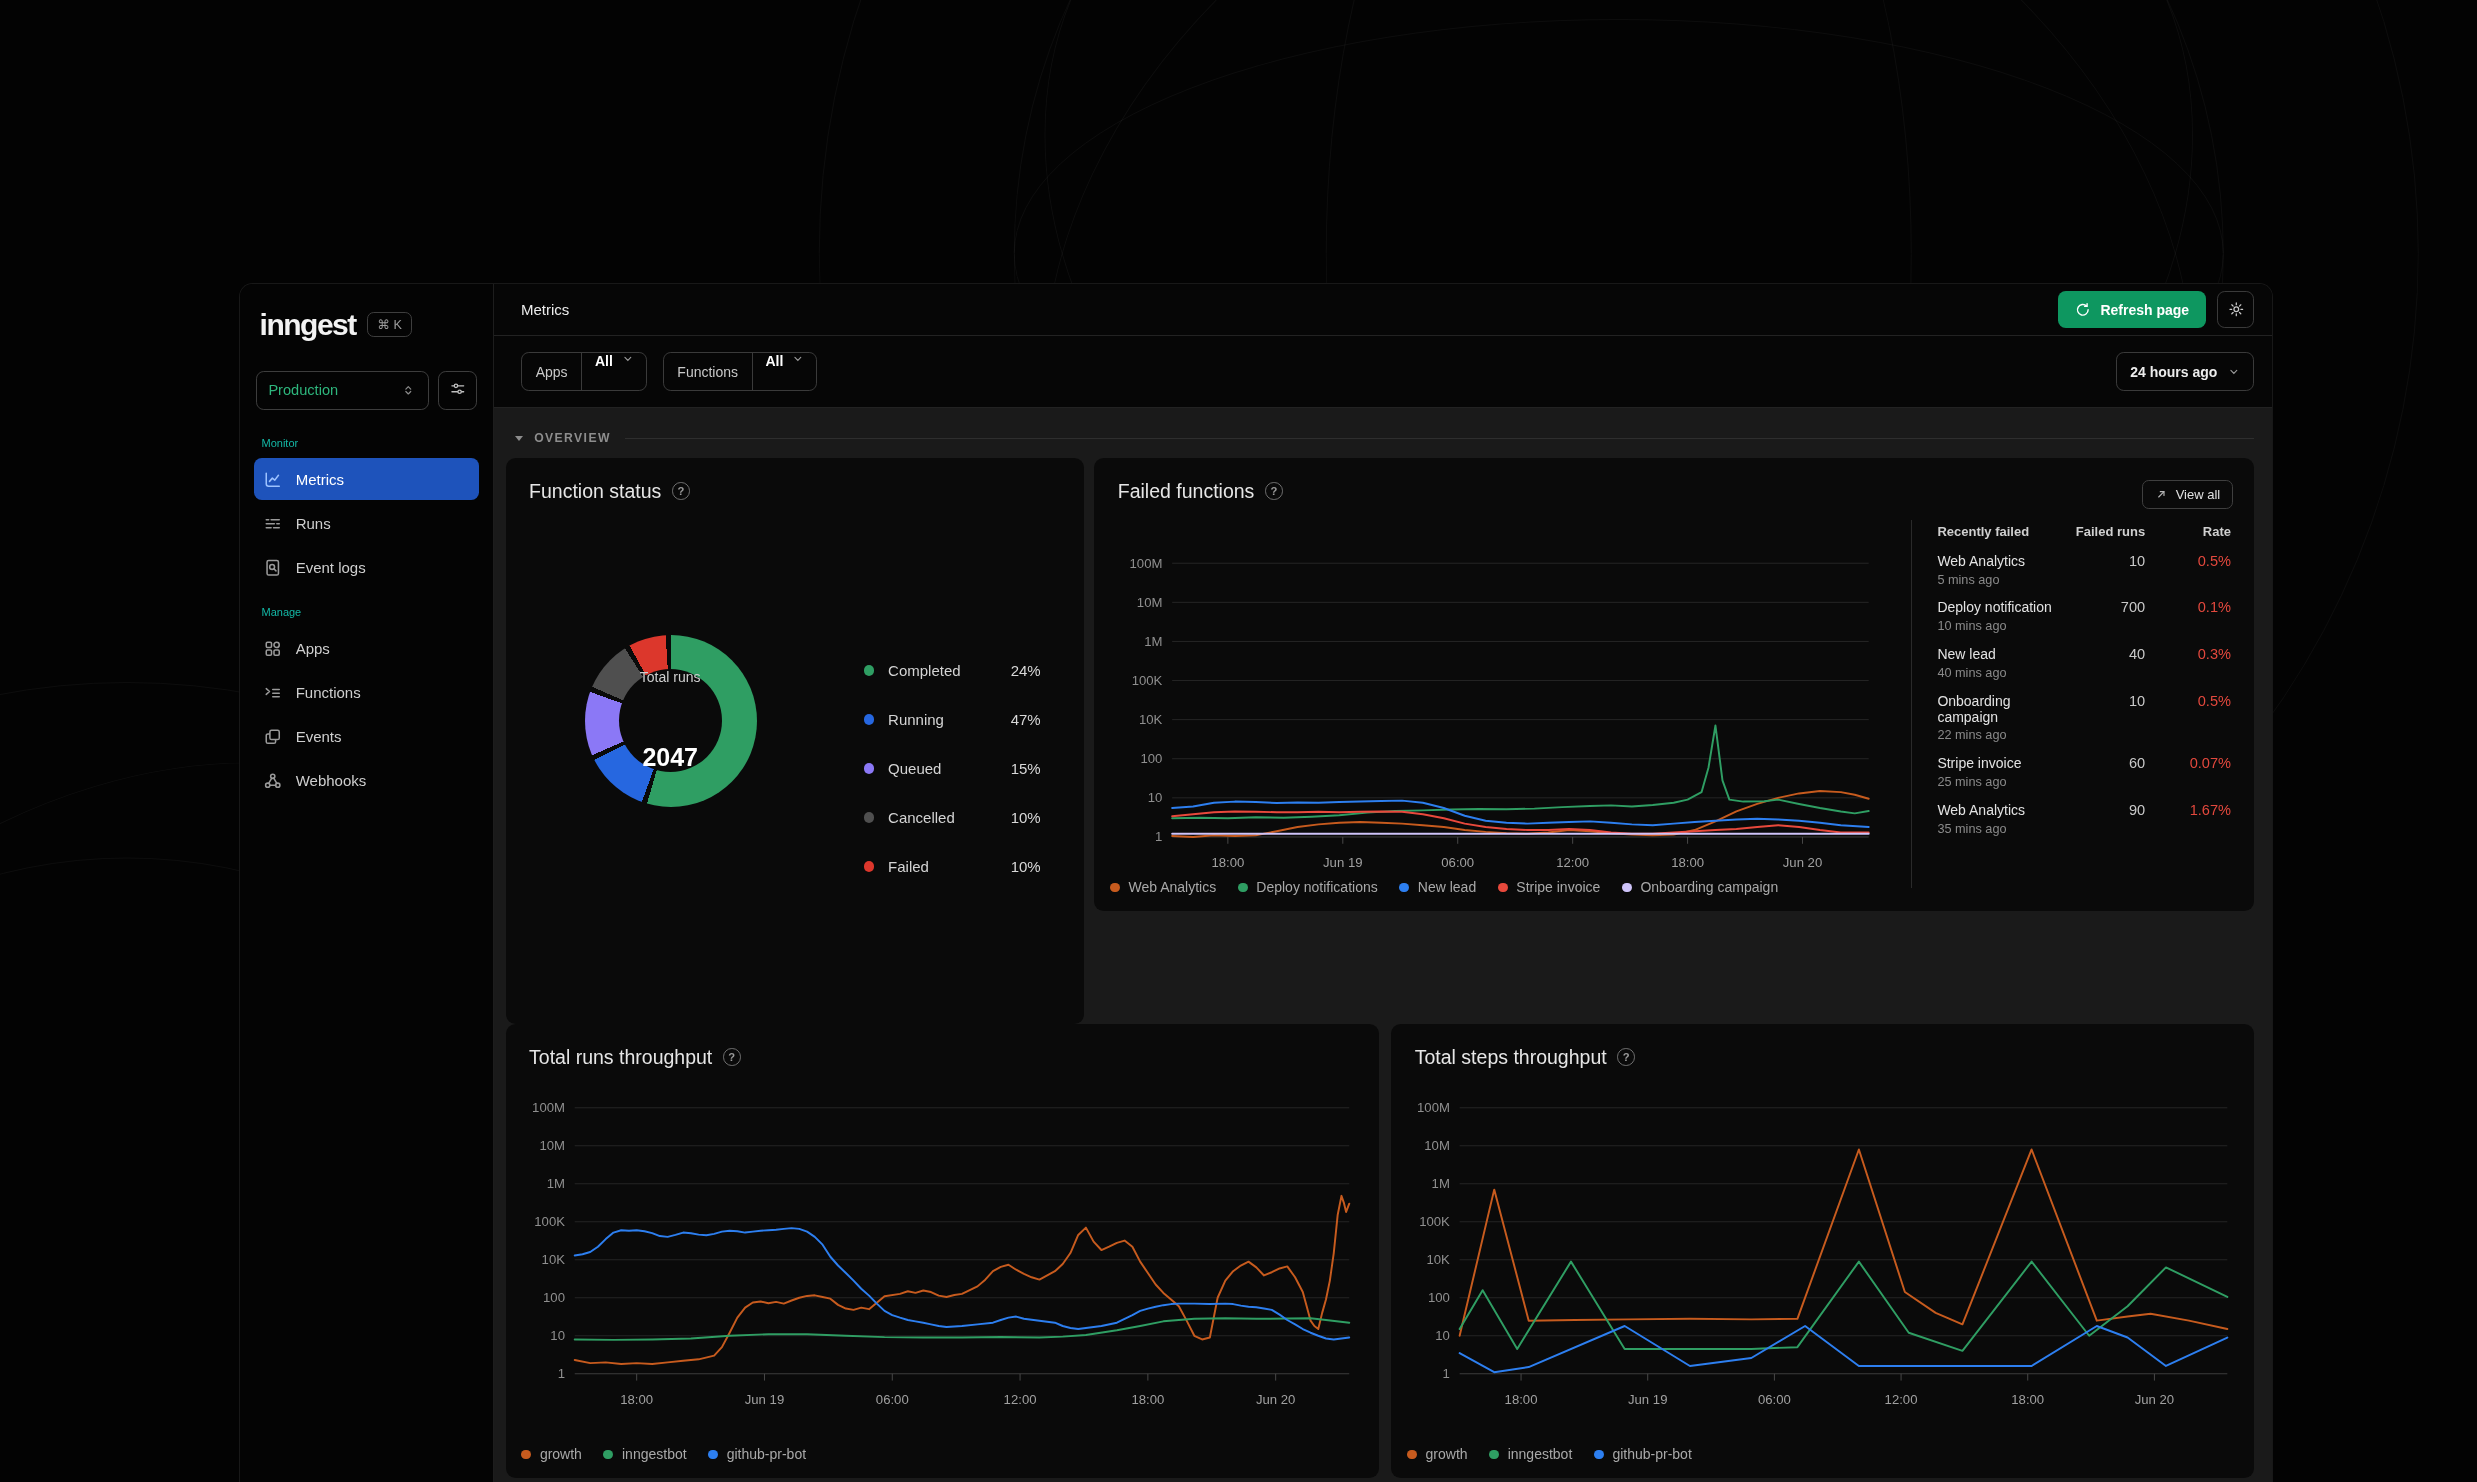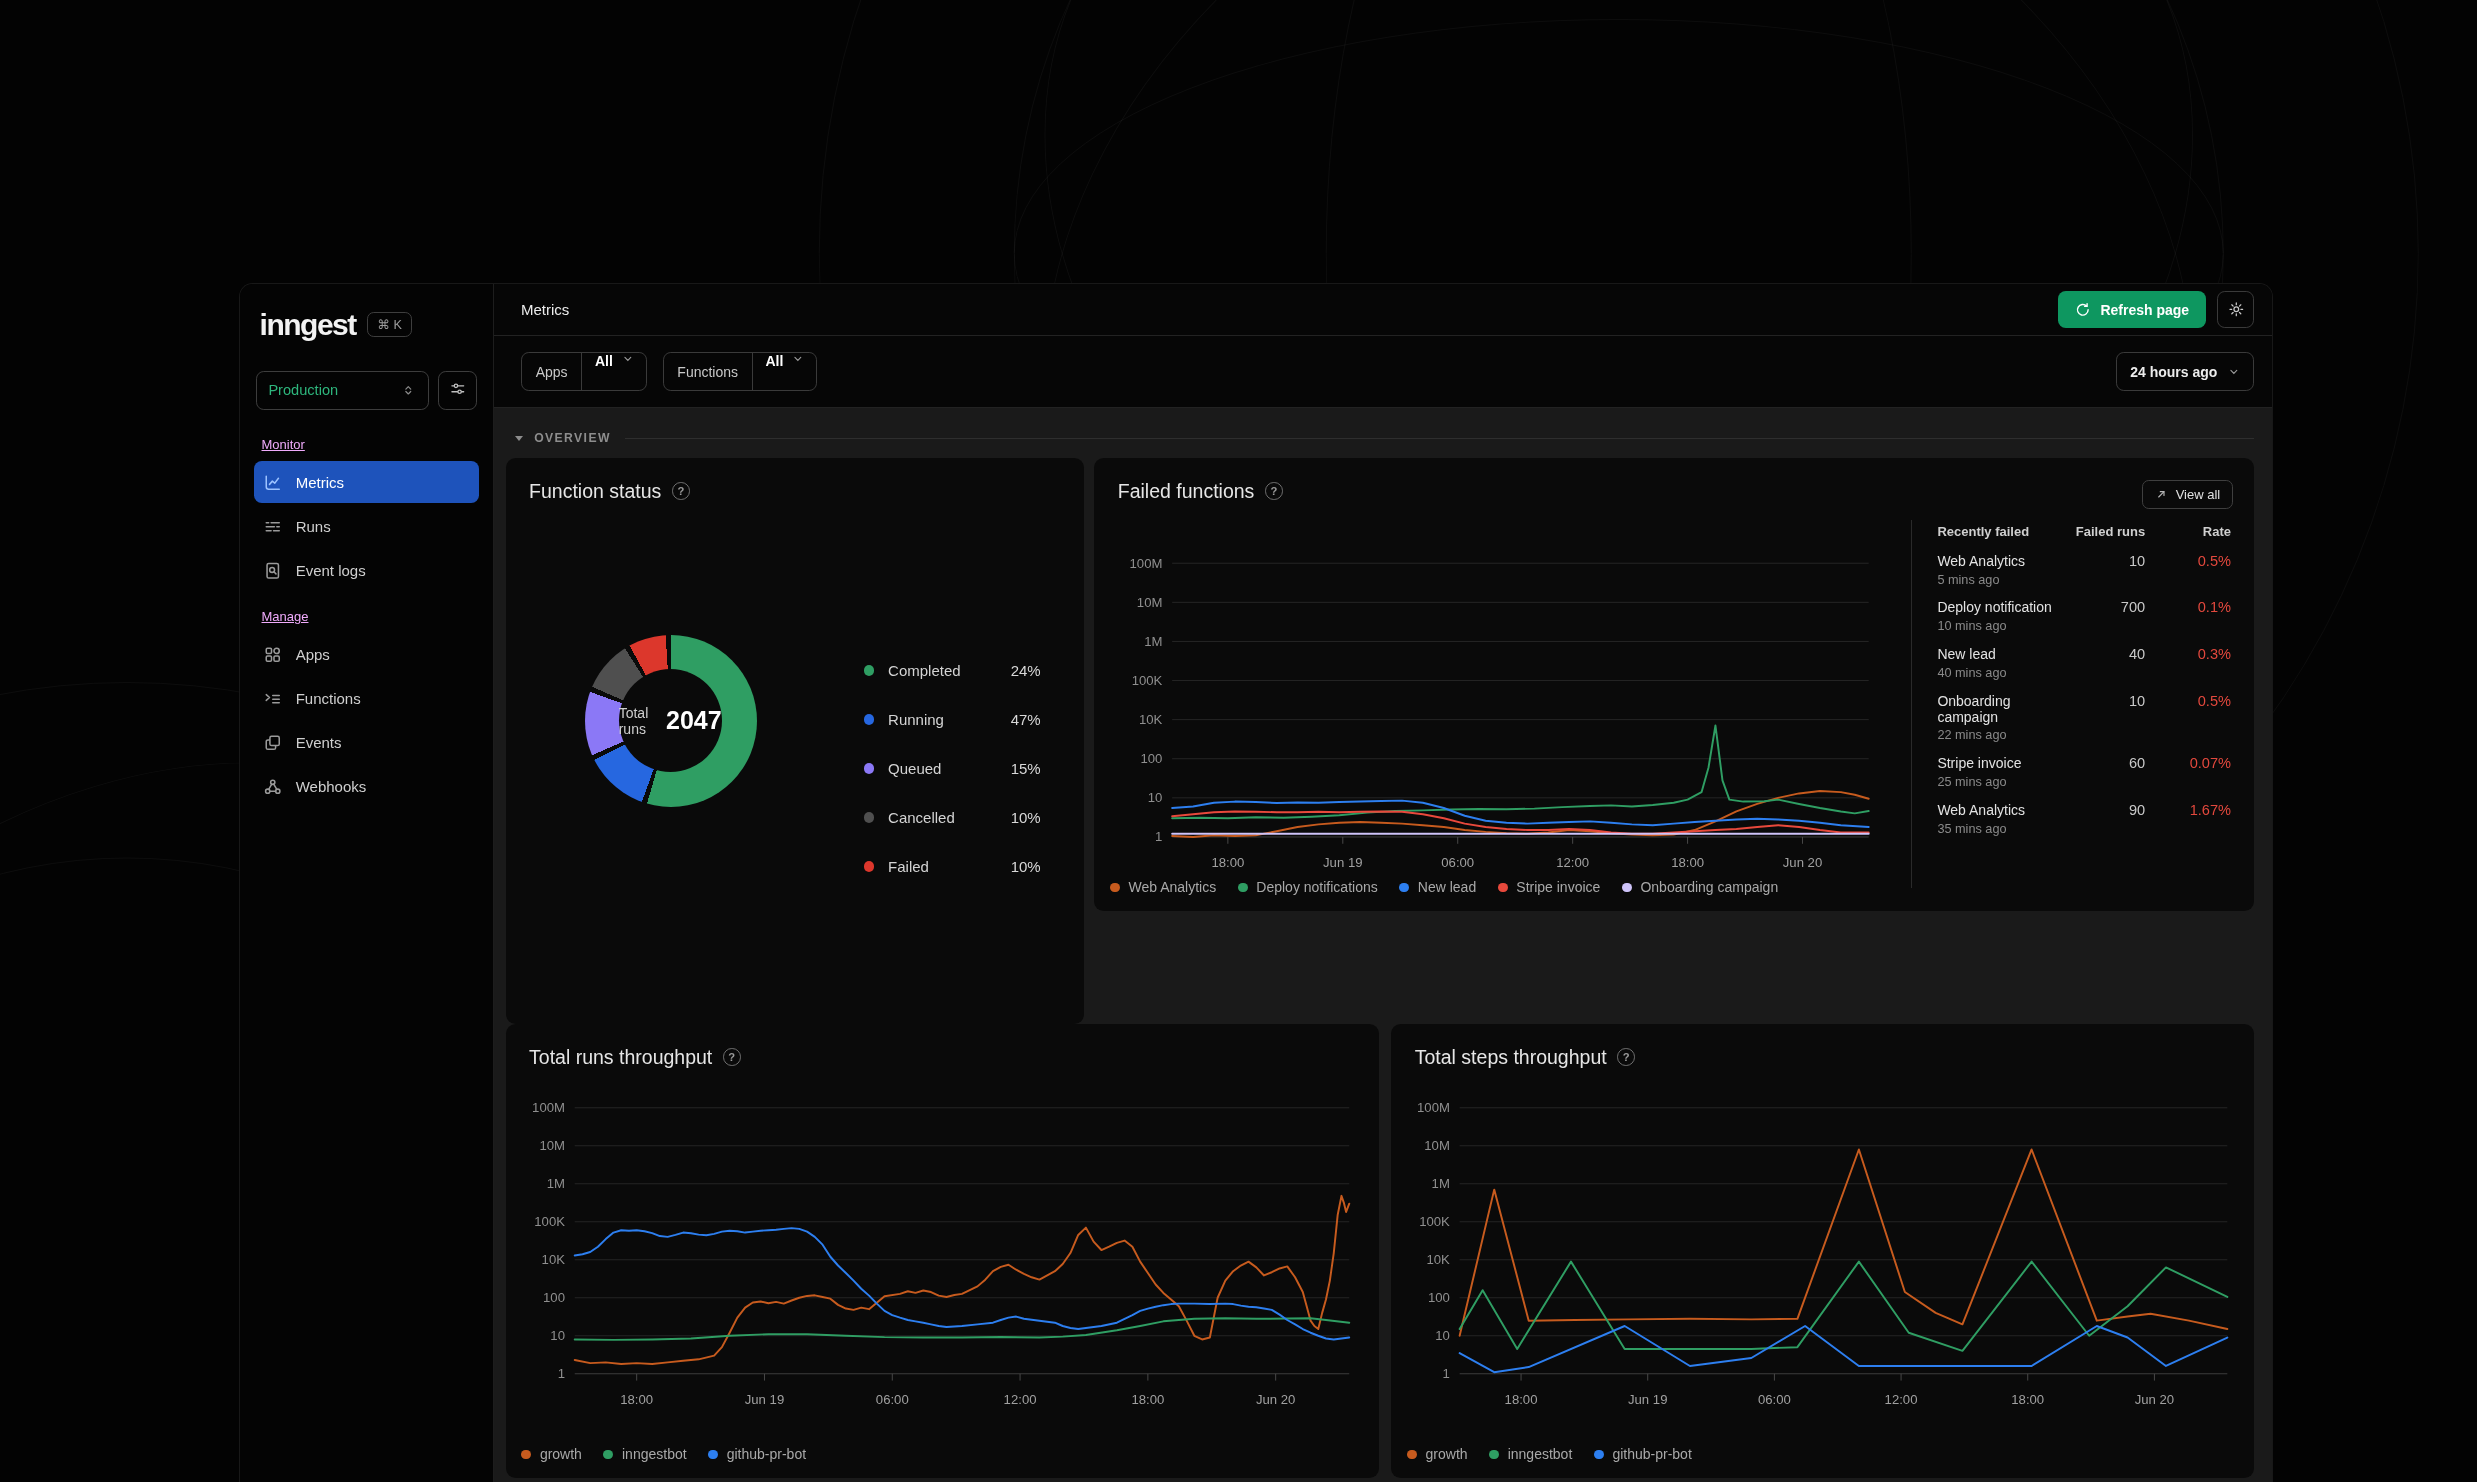--- a/index.html
+++ b/index.html
@@ -17,21 +17,21 @@
   .logo-row { display:flex; align-items:center; gap:11.7px; margin:2px 5.9px 29px; }
   .logo { font-size:30px; font-weight:800; color:#f2f2f2; letter-spacing:-1.5px; }
   .kbd-badge { border:1px solid #3e3e3e; border-radius:6.8px; padding:3.9px 8.8px; color:#9d9d9d;
     font-size:12.7px; display:flex; align-items:center; gap:4.9px; }
   .env-row { display:flex; gap:9.8px; margin:0 2px 27px; }
   .env-select { flex:1; height:39px; border:1px solid #3d3d3d; border-radius:7.8px; display:flex;
     align-items:center; justify-content:space-between; padding:0 11.7px; cursor:pointer; }
   .env-select .env-name { color:#2eb67d; font-size:14.6px; font-weight:500; }
   .sq-btn { width:39px; height:39px; border:1px solid #3d3d3d; border-radius:7.8px; display:flex;
     align-items:center; justify-content:center; color:#c0c0c0; cursor:pointer; background:transparent; }
-  .nav-section { font-size:13px; color:#f0abfc; margin:17.6px 7.8px 9.8px;text-decoration:underline; }
+  .nav-section { font-size:11px; color:#14b8a6; margin:17.6px 7.8px 9.8px; }
   .nav-item { height:42px; border-radius:7.8px; display:flex; align-items:center; gap:12.7px;
     padding:0 9.8px; color:#cfcfcf; font-size:15px; margin-bottom:2px; cursor:pointer; }
   .nav-item .nav-icon { color:#9a9a9a; display:flex; }
   .nav-item.active { background:#1e53bb; color:#ffffff; }
   .nav-item.active .nav-icon { color:#9cc2ff; }
   .nav-icon svg { width:19.5px; height:19.5px; }
 
   
   .main { flex:1; display:flex; flex-direction:column; background:#060606; min-width:0; }
   .topbar { height:52px; border-bottom:1px solid #222222; display:flex; align-items:center;
@@ -76,21 +76,21 @@
   .card.cut1 { width:719px; height:137px; }
   .card.cut2 { flex:1; height:137px; }
   .card-title { position:absolute; left:23.4px; top:21.5px; font-size:19.5px; color:#e6e6e6;
     font-weight:500; display:flex; align-items:center; gap:10.7px; z-index:2; }
   .help { width:17.6px; height:17.6px; border:1.5px solid #6f6f6f; border-radius:50%; color:#9a9a9a;
     font-size:11.2px; font-weight:700; display:inline-flex; align-items:center; justify-content:center; cursor:pointer; }
 
   
   .donut { position:absolute; left:79px; top:177px; width:172px; height:172px; border-radius:50%; }
   .donut-hole { position:absolute; left:34px; top:34px; width:103px; height:103px; border-radius:50%;
-    background:#0a0a0a; display:flex; align-items:center; justify-content:flex-start; gap:3.9px; }
+    background:#0a0a0a; display:flex; flex-direction:column; align-items:center; justify-content:space-between; gap:3.9px; }
   .donut-label { font-size:14px; color:#cfcfcf; }
   .donut-value { font-size:25px; font-weight:700; color:#ffffff; }
   .fs-legend { position:absolute; left:358px; top:188px; width:177px; }
   .fs-legend-row { height:49px; display:flex; align-items:center; }
   .dot { width:10.7px; height:10.7px; border-radius:50%; flex-shrink:0; }
   .fs-legend-row .lg-label { margin-left:13.7px; font-size:15px; color:#d4d4d4; }
   .fs-legend-row .lg-pct { margin-left:auto; font-size:15px; color:#d8d8d8; }
 
   
   .viewall-btn { position:absolute; right:21.5px; top:21.5px; height:29px; border:1px solid #3f3f3f;

